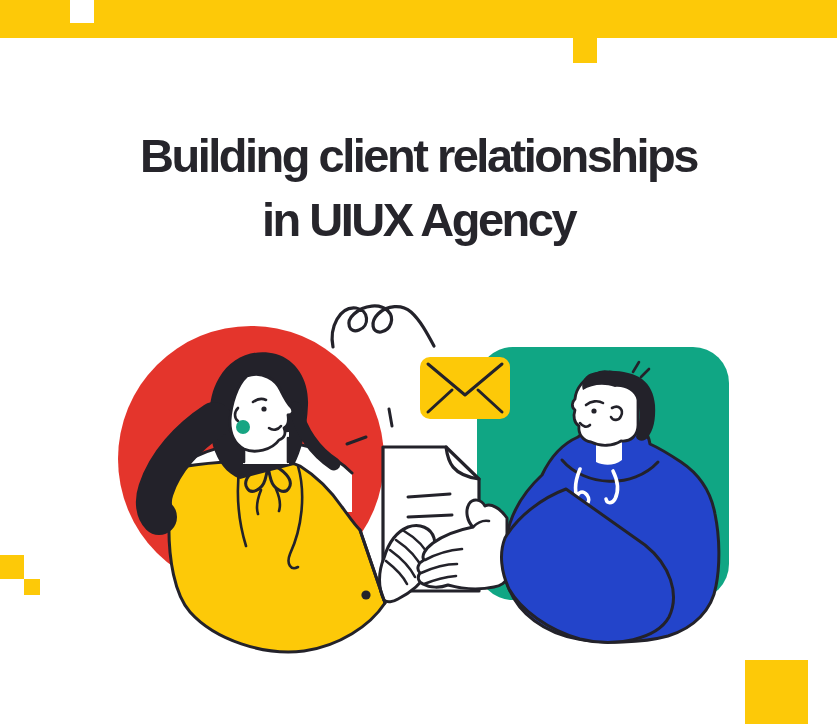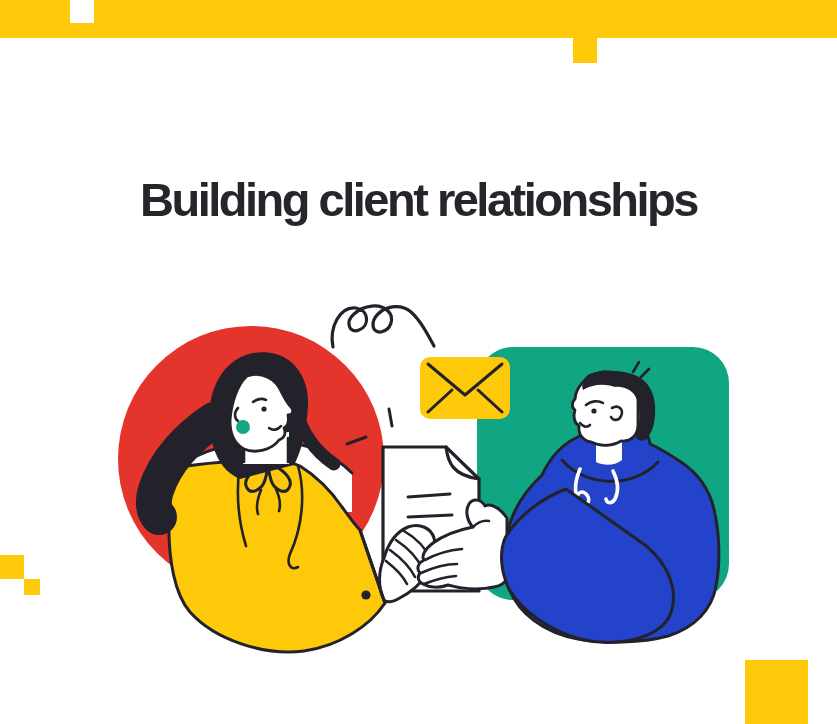--- a/index.html
+++ b/index.html
@@ -18,21 +18,21 @@
   .sq-notch{left:70px;top:0;width:24px;height:23px;background:var(--paper);}
   .sq-top{left:573px;top:38px;width:24px;height:25px;background:var(--yellow);}
   .sq-bl1{left:0;top:555px;width:24px;height:24px;background:var(--yellow);}
   .sq-bl2{left:24px;top:579px;width:16px;height:16px;background:var(--yellow);}
   .sq-br{left:745px;top:660px;width:63px;height:64px;background:var(--yellow);}
   h1{
     position:absolute;left:0;top:124px;width:837px;margin:0;
     text-align:center;color:var(--title_text);
     font-size:47px;line-height:64px;font-weight:bold;letter-spacing:-2.5px;
   }
-  h1 span{display:block;margin-top:44px;}
+  h1 span{display:block;}
   svg.illus{position:absolute;left:0;top:0;}
   
   .f-red{fill:var(--red);}   .f-green{fill:var(--green);}
   .f-yellow{fill:var(--yellow);} .f-blue{fill:var(--blue);}
   .f-white{fill:#ffffff;}    .f-ink{fill:var(--ink);}
   .f-teal{fill:var(--teal);}
   .st{stroke:var(--ink);stroke-linecap:round;stroke-linejoin:round;}
   .stw{stroke:#ffffff;stroke-linecap:round;stroke-linejoin:round;}
   .sn{fill:none;}
   .w26{stroke-width:2.6;} .w3{stroke-width:3;} .w32{stroke-width:3.2;}
@@ -44,20 +44,21 @@
 
   <div class="top-bar"></div>
   <div class="sq sq-notch"></div>
   <div class="sq sq-top"></div>
   <div class="sq sq-bl1"></div>
   <div class="sq sq-bl2"></div>
   <div class="sq sq-br"></div>
 
   <h1>
     <span>Building client relationships</span>
+    <span>in UIUX Agency</span>
   </h1>
 
   <svg class="illus" width="837" height="724" viewBox="0 0 837 724" aria-hidden="true">
 
     <path class="sn st w32" d="M333 347 C329 327 340 306 356 308 C369 310 370 326 359 330 C349 334 345 322 354 314
          C364 305 380 303 388 311 C395 318 391 330 381 332 C372 333 370 322 378 314
          C387 305 402 304 411 312 C420 320 427 333 434 346"></path>
 
     <circle class="f-red" cx="251" cy="459" r="133"></circle>
     <rect class="f-green" x="477" y="347" width="252" height="253" rx="36"></rect>

